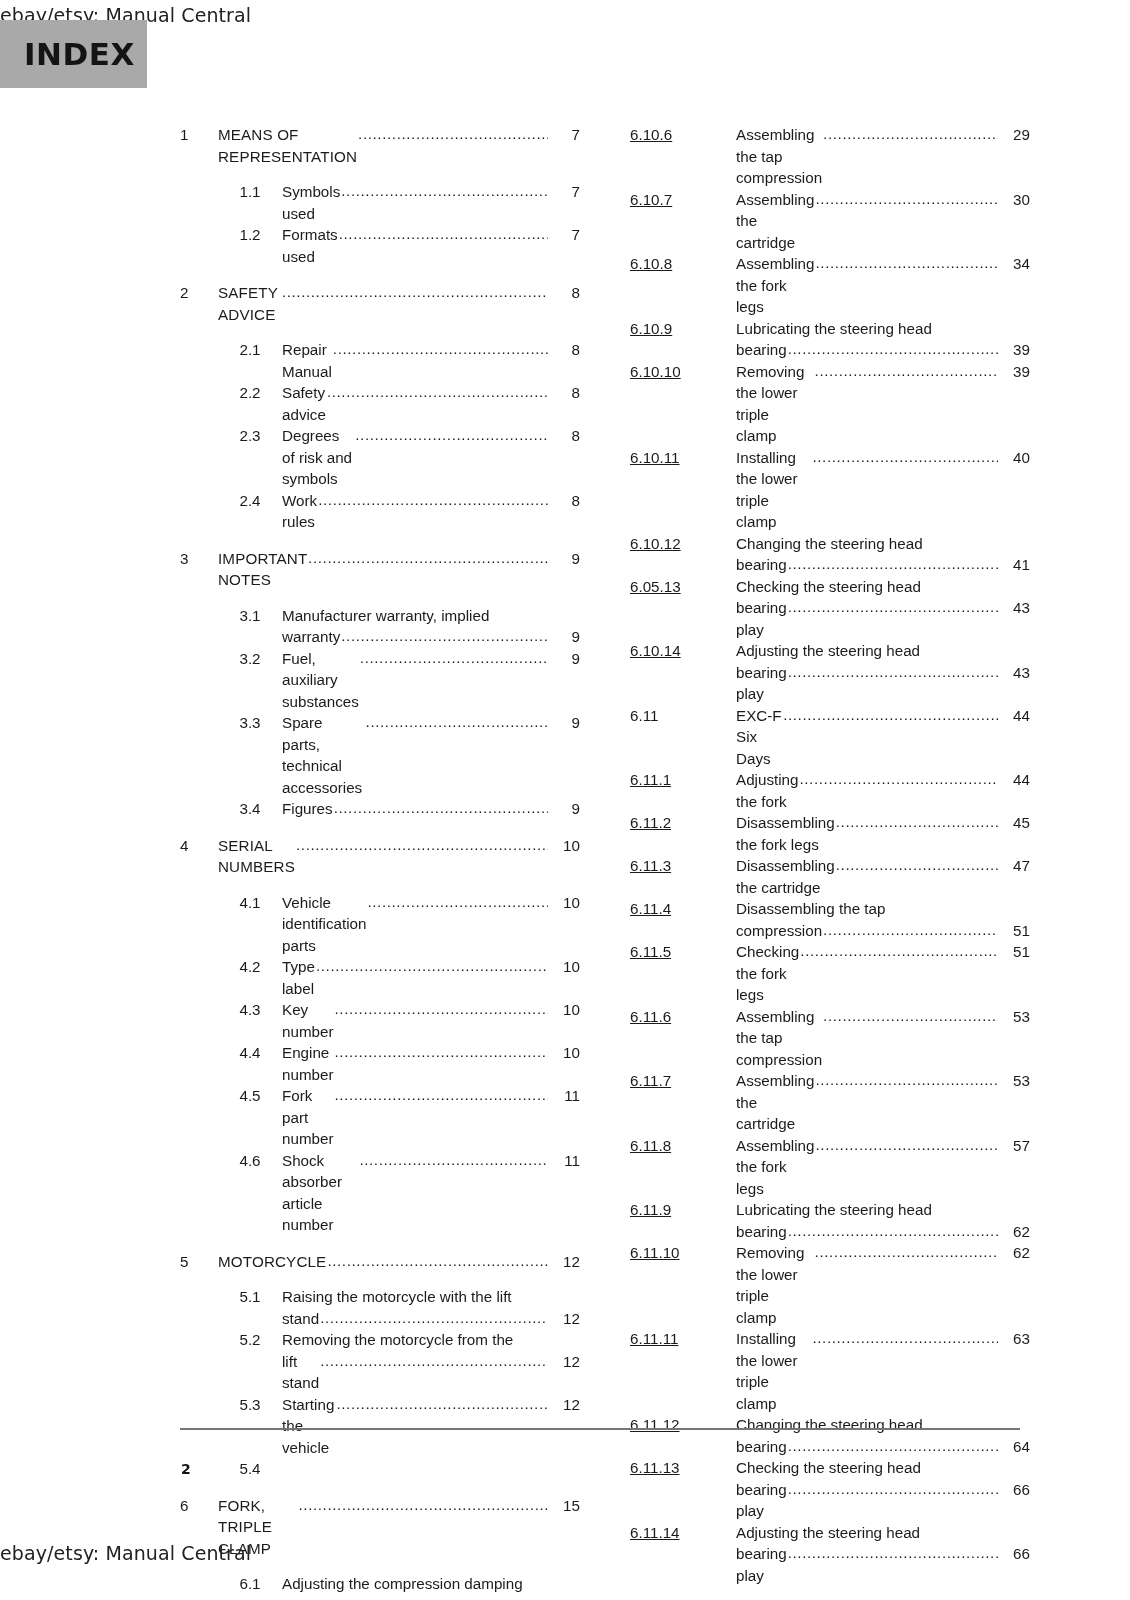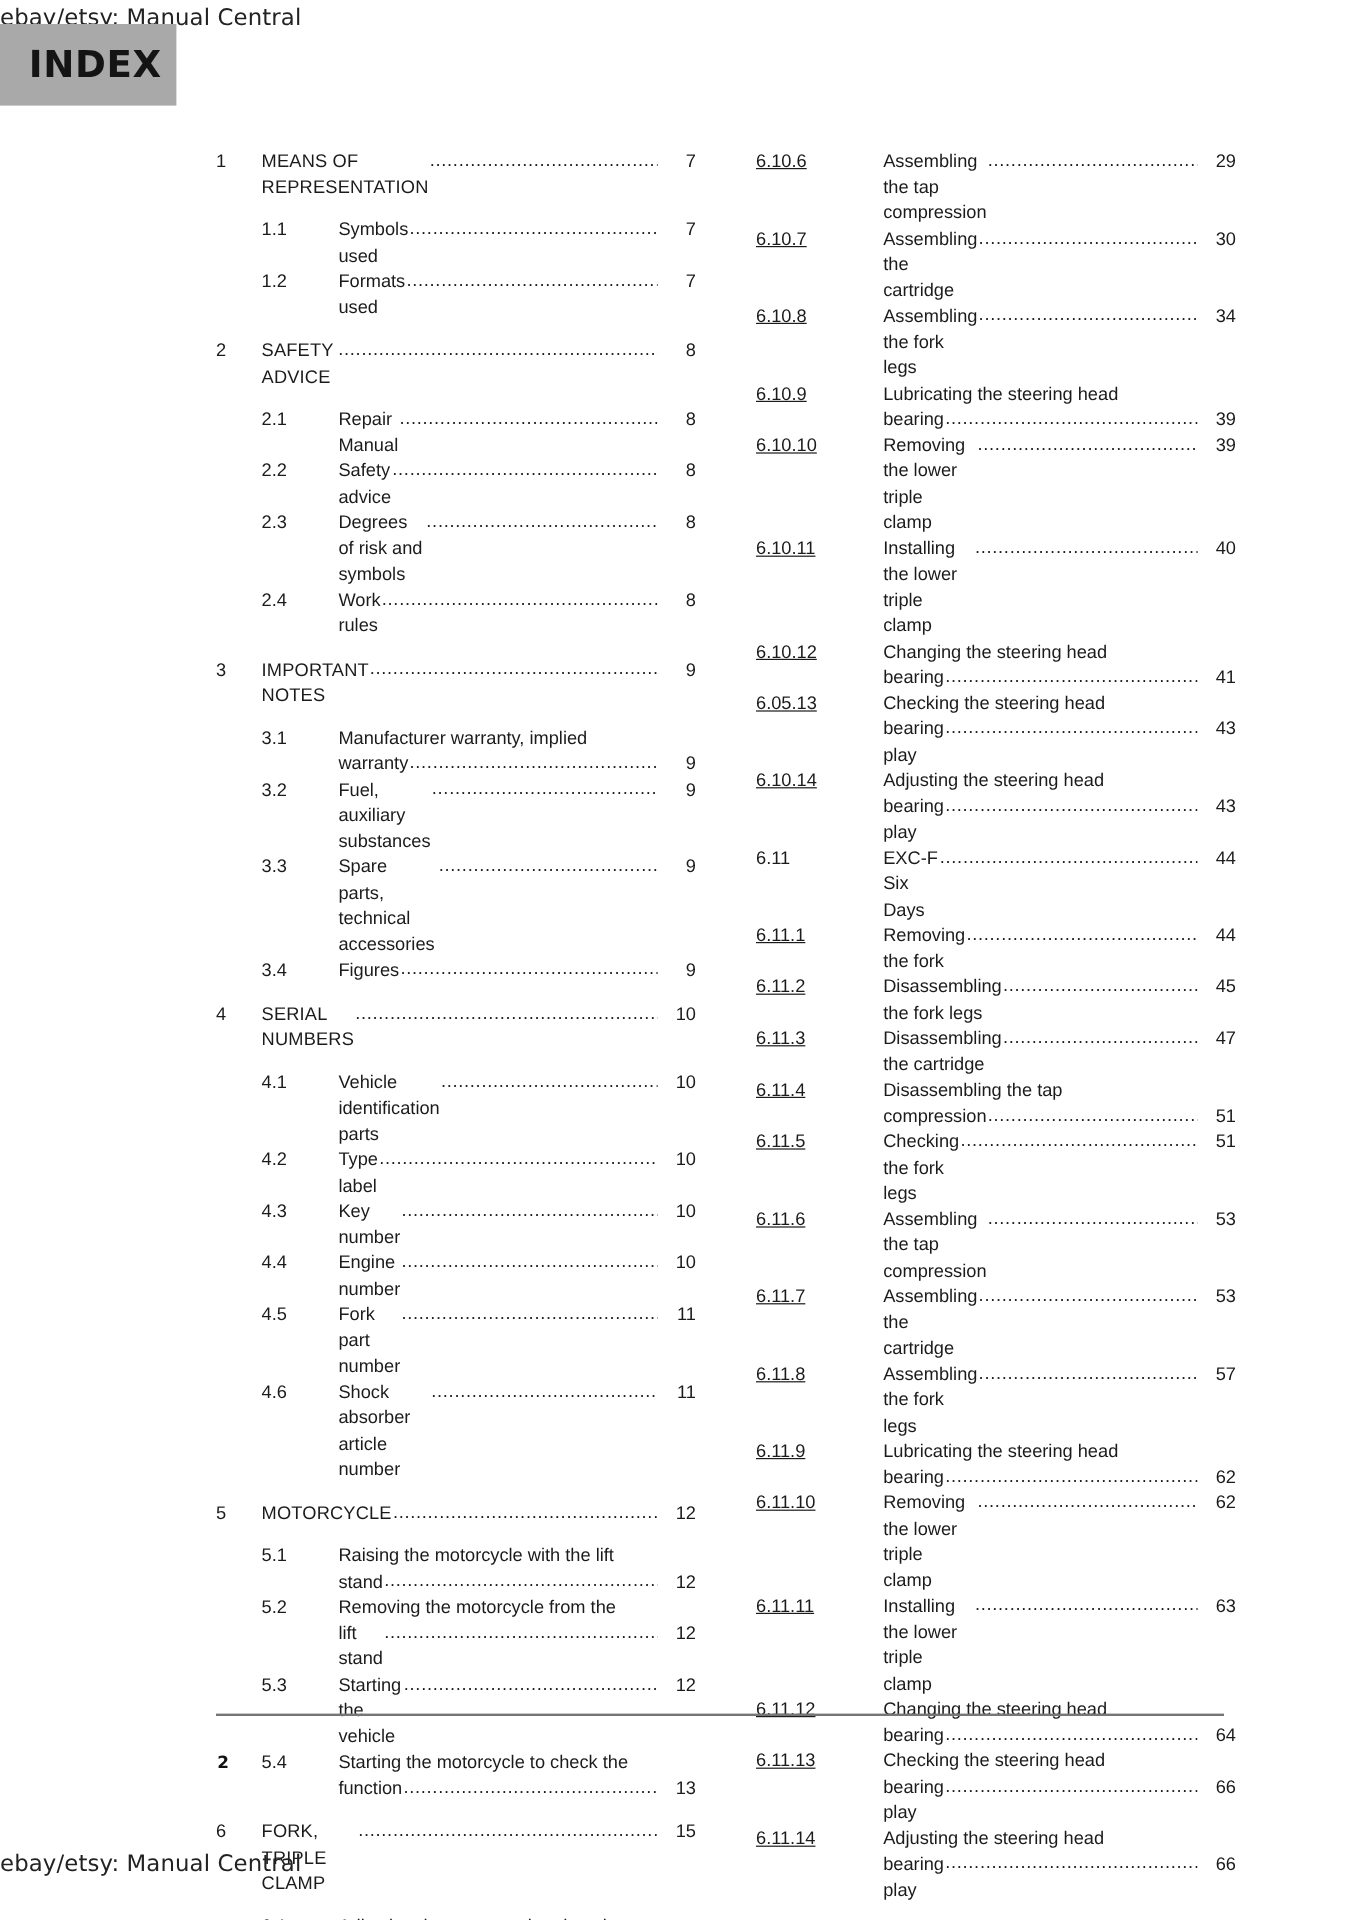--- a/index.html
+++ b/index.html
@@ -76,21 +76,21 @@
   }
   .row.level1.first { margin-top: 0; }
   .row.nomargin { margin-top: 0; margin-bottom: 0; }
 
   .num {
     flex: 0 0 auto;
     white-space: nowrap;
   }
   
   .left .num.n1 { width: 38px; }
-  .left .num.n2 { width: 64px; margin-left: 38px; }
+  .left .num.n2 { width: 64px; margin-left: 38px; text-align: center; }
   .right .num.n3 { width: 106px; text-decoration: underline; }
   .right .num.n2w { width: 106px; }
 
   .entry {
     flex: 1 1 auto;
     display: flex;
     align-items: center;
     min-width: 0;
   }
   .title-wrap {
@@ -448,32 +448,20 @@
             <span class="title-line">
               <span class="title-text">Starting the vehicle</span>
               <span class="leader"></span>
               <span class="pg">12</span>
             </span>
           </span>
         </span>
       </div>
       <div class="row level2 nomargin">
         <span class="num n2">5.4</span>
-        <span class="entry">
-          <span class="title-wrap">
-            <span class="title-line plain">
-              <span class="title-text">Starting the motorcycle to check the</span>
-            </span>
-            <span class="title-line">
-              <span class="title-text">function</span>
-              <span class="leader"></span>
-              <span class="pg">13</span>
-            </span>
-          </span>
-        </span>
       </div>
       <div class="row level1">
         <span class="num n1">6</span>
         <span class="entry">
           <span class="title-wrap">
             <span class="title-line">
               <span class="title-text caps">FORK, TRIPLE CLAMP</span>
               <span class="leader"></span>
               <span class="pg">15</span>
             </span>
@@ -622,21 +610,21 @@
               <span class="pg">44</span>
             </span>
           </span>
         </span>
       </div>
       <div class="row level3 nomargin">
         <span class="num n3">6.11.1</span>
         <span class="entry">
           <span class="title-wrap">
             <span class="title-line">
-              <span class="title-text">Removing the fork</span>
+              <span class="title-text">Adjusting the fork</span>
               <span class="leader"></span>
               <span class="pg">44</span>
             </span>
           </span>
         </span>
       </div>
       <div class="row level3 nomargin">
         <span class="num n3">6.11.2</span>
         <span class="entry">
           <span class="title-wrap">

